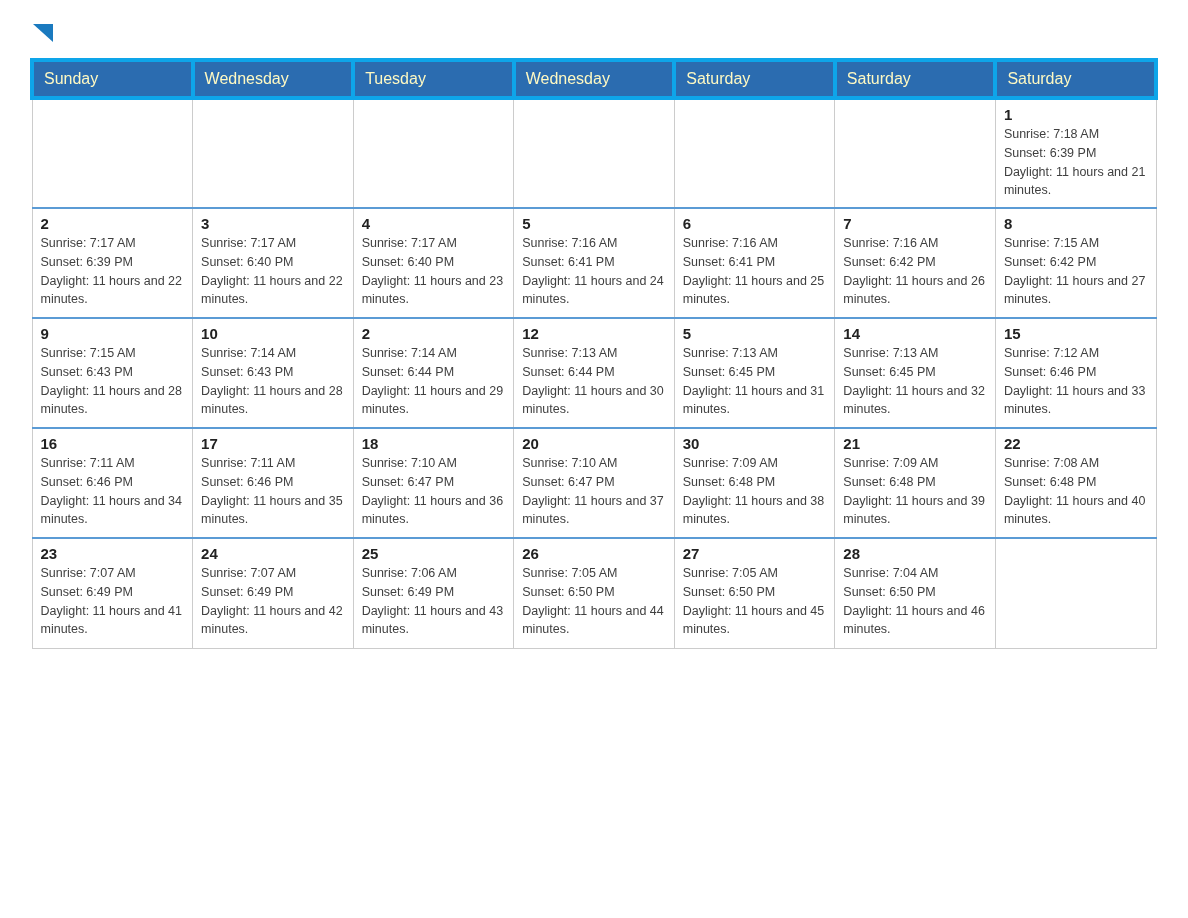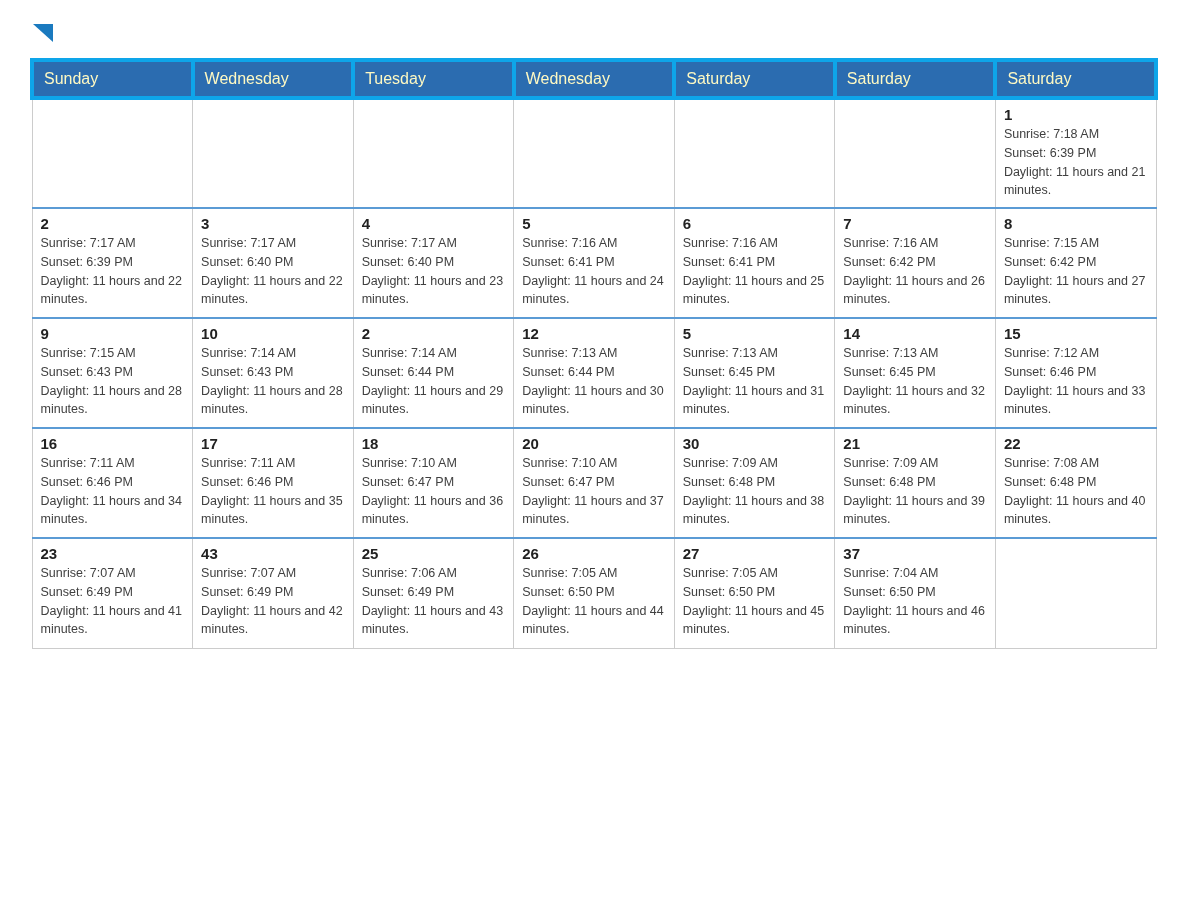--- a/index.html
+++ b/index.html
@@ -222,35 +222,35 @@
           <span class="day-number">22</span>
           <div class="day-info">Sunrise: 7:08 AM<br>Sunset: 6:48 PM<br>Daylight: 11 hours and 40 minutes.</div>
         </td>
       </tr>
       <tr>
         <td>
           <span class="day-number">23</span>
           <div class="day-info">Sunrise: 7:07 AM<br>Sunset: 6:49 PM<br>Daylight: 11 hours and 41 minutes.</div>
         </td>
         <td>
-          <span class="day-number">43</span>
+          <span class="day-number">24</span>
           <div class="day-info">Sunrise: 7:07 AM<br>Sunset: 6:49 PM<br>Daylight: 11 hours and 42 minutes.</div>
         </td>
         <td>
           <span class="day-number">25</span>
           <div class="day-info">Sunrise: 7:06 AM<br>Sunset: 6:49 PM<br>Daylight: 11 hours and 43 minutes.</div>
         </td>
         <td>
           <span class="day-number">26</span>
           <div class="day-info">Sunrise: 7:05 AM<br>Sunset: 6:50 PM<br>Daylight: 11 hours and 44 minutes.</div>
         </td>
         <td>
           <span class="day-number">27</span>
           <div class="day-info">Sunrise: 7:05 AM<br>Sunset: 6:50 PM<br>Daylight: 11 hours and 45 minutes.</div>
         </td>
         <td>
-          <span class="day-number">37</span>
+          <span class="day-number">28</span>
           <div class="day-info">Sunrise: 7:04 AM<br>Sunset: 6:50 PM<br>Daylight: 11 hours and 46 minutes.</div>
         </td>
         <td class="empty-cell"></td>
       </tr>
     </tbody>
 </table>
 
 </body></html>

